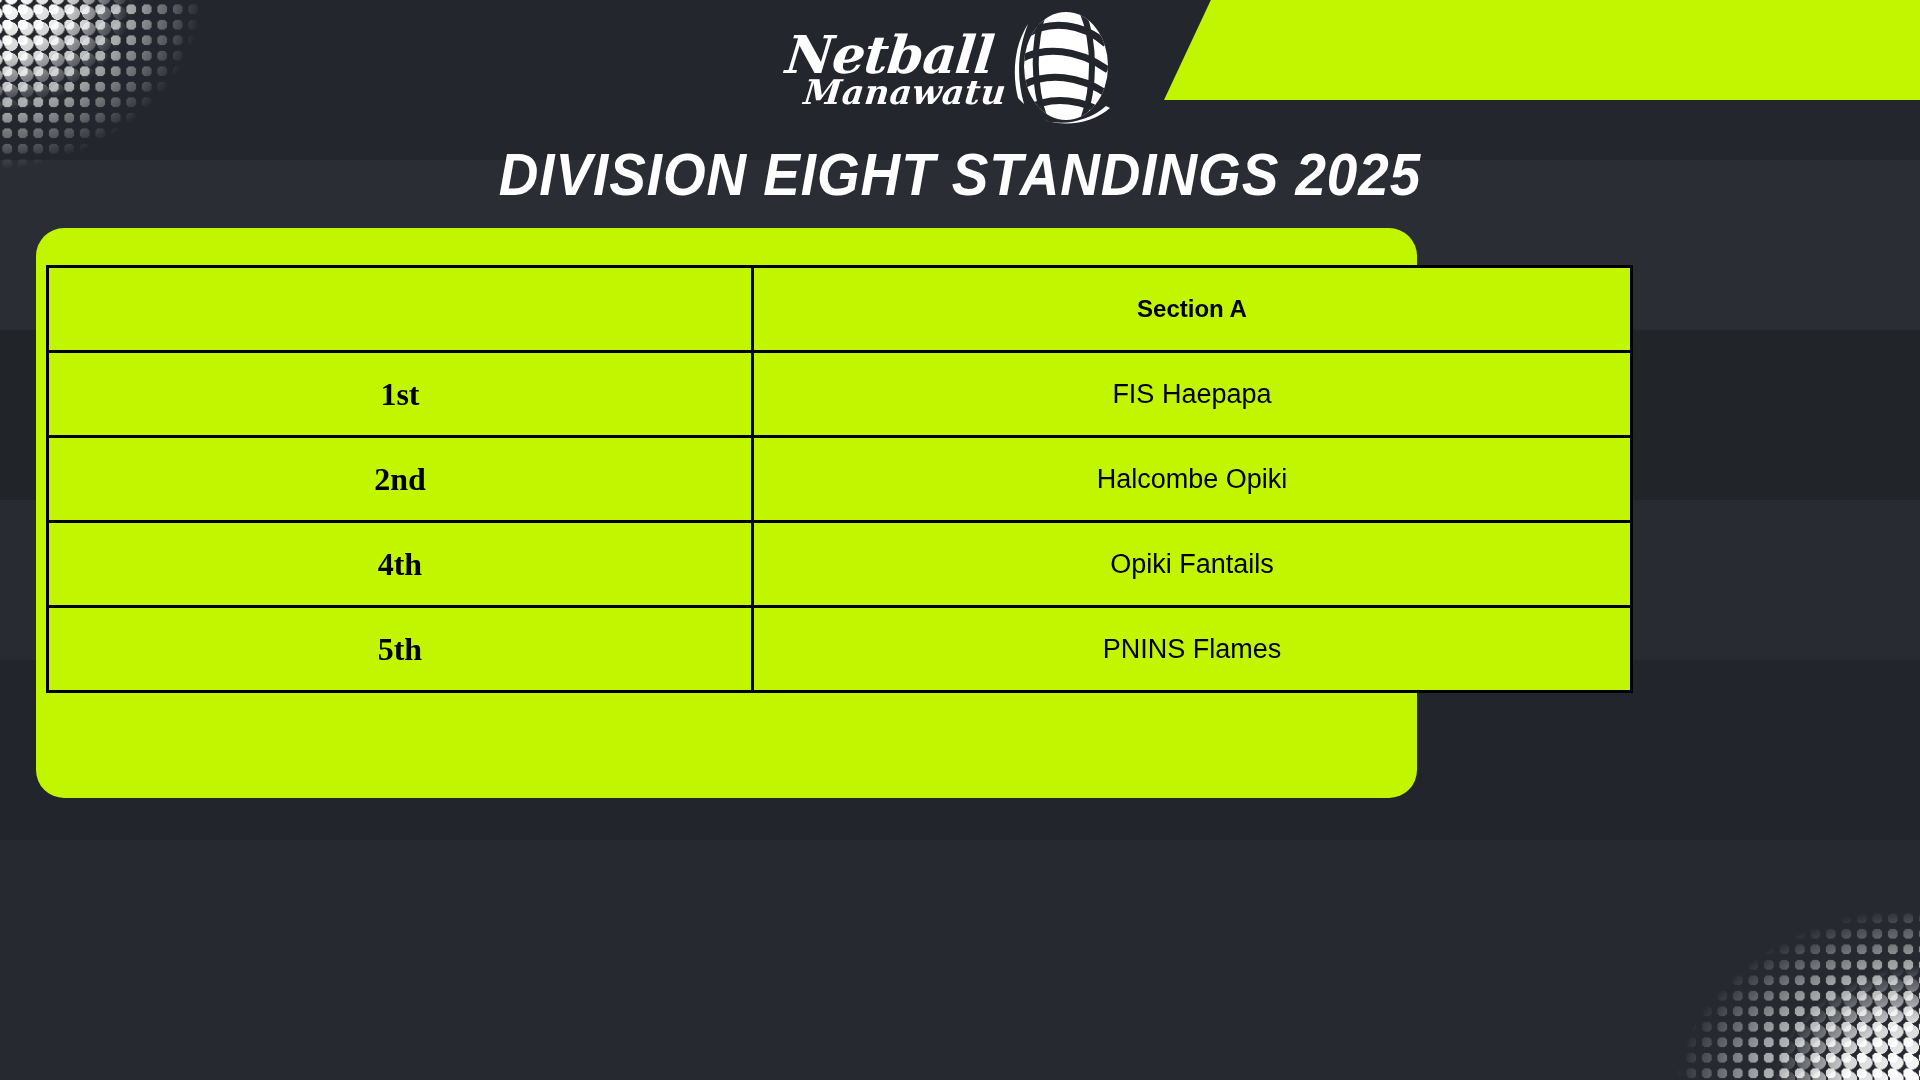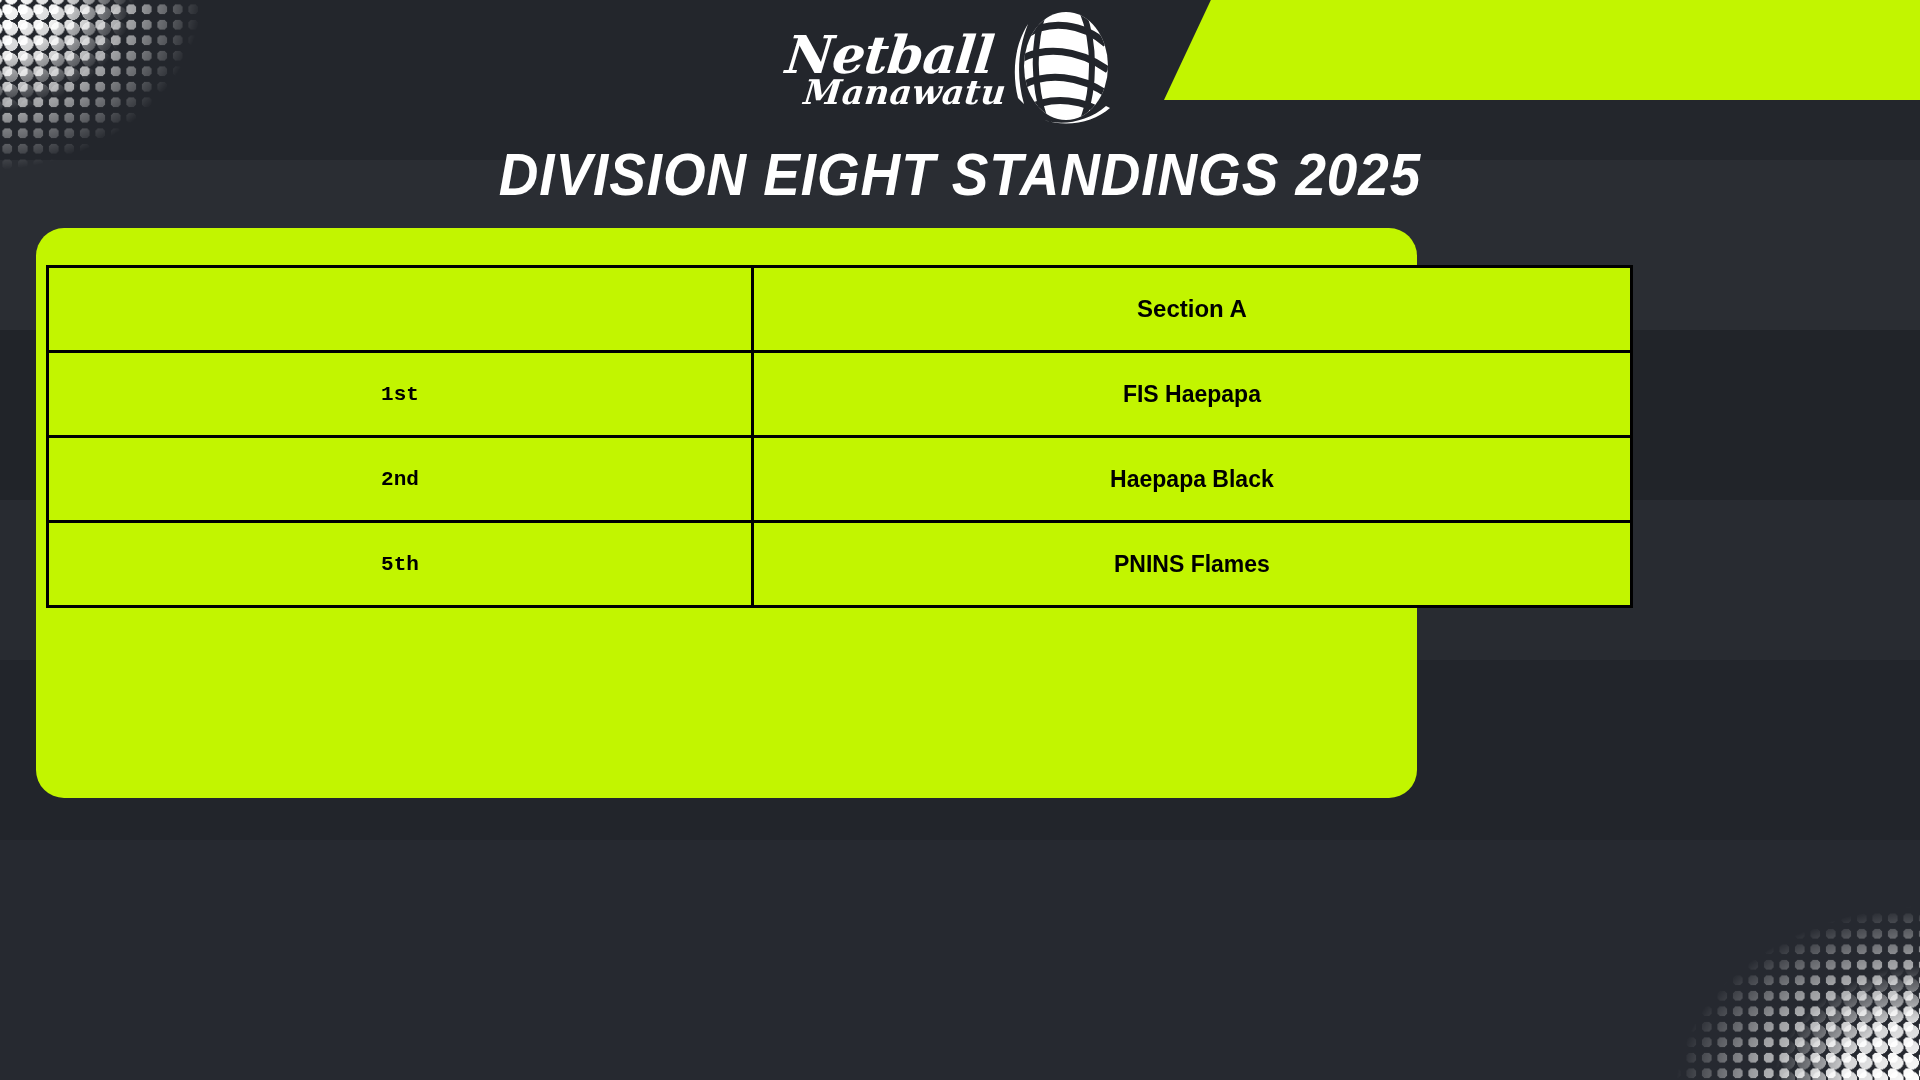--- a/index.html
+++ b/index.html
@@ -187,27 +187,27 @@
   .col-pos   { width: 44.5%; }
   .col-team  { width: 55.5%; }
 
   .head-blank { }
   .head-section {
     font-size: 24px;
     font-weight: bold;
     font-family: "Liberation Sans", sans-serif;
   }
   .cell-pos {
-    font-size: 21px;
-    font-weight: bold;
-    font-family: Liberation Mono, monospace;
+    font-size: 32px;
+    font-weight: bold;
+    font-family: Liberation Serif, serif;
   }
   .cell-team {
-    font-size: 23px;
-    font-weight: bold;
+    font-size: 27px;
+    font-weight: normal;
     font-family: "Liberation Sans", sans-serif;
   }
 </style>
 </head>
 <body>
 
 <div class="bg-bands"></div>
 
 <div class="halftone halftone-tl"></div>
 <div class="halftone halftone-tl-2"></div>
@@ -261,21 +261,25 @@
         <th class="head-section">Section A</th>
       </tr>
     </thead>
     <tbody>
       <tr>
         <td class="cell-pos">1st</td>
         <td class="cell-team">FIS Haepapa</td>
       </tr>
       <tr>
         <td class="cell-pos">2nd</td>
-        <td class="cell-team">Haepapa Black</td>
+        <td class="cell-team">Halcombe Opiki</td>
+      </tr>
+      <tr>
+        <td class="cell-pos">4th</td>
+        <td class="cell-team">Opiki Fantails</td>
       </tr>
       <tr>
         <td class="cell-pos">5th</td>
         <td class="cell-team">PNINS Flames</td>
       </tr>
     </tbody>
   </table>
 </div>
 
 </body></html>

